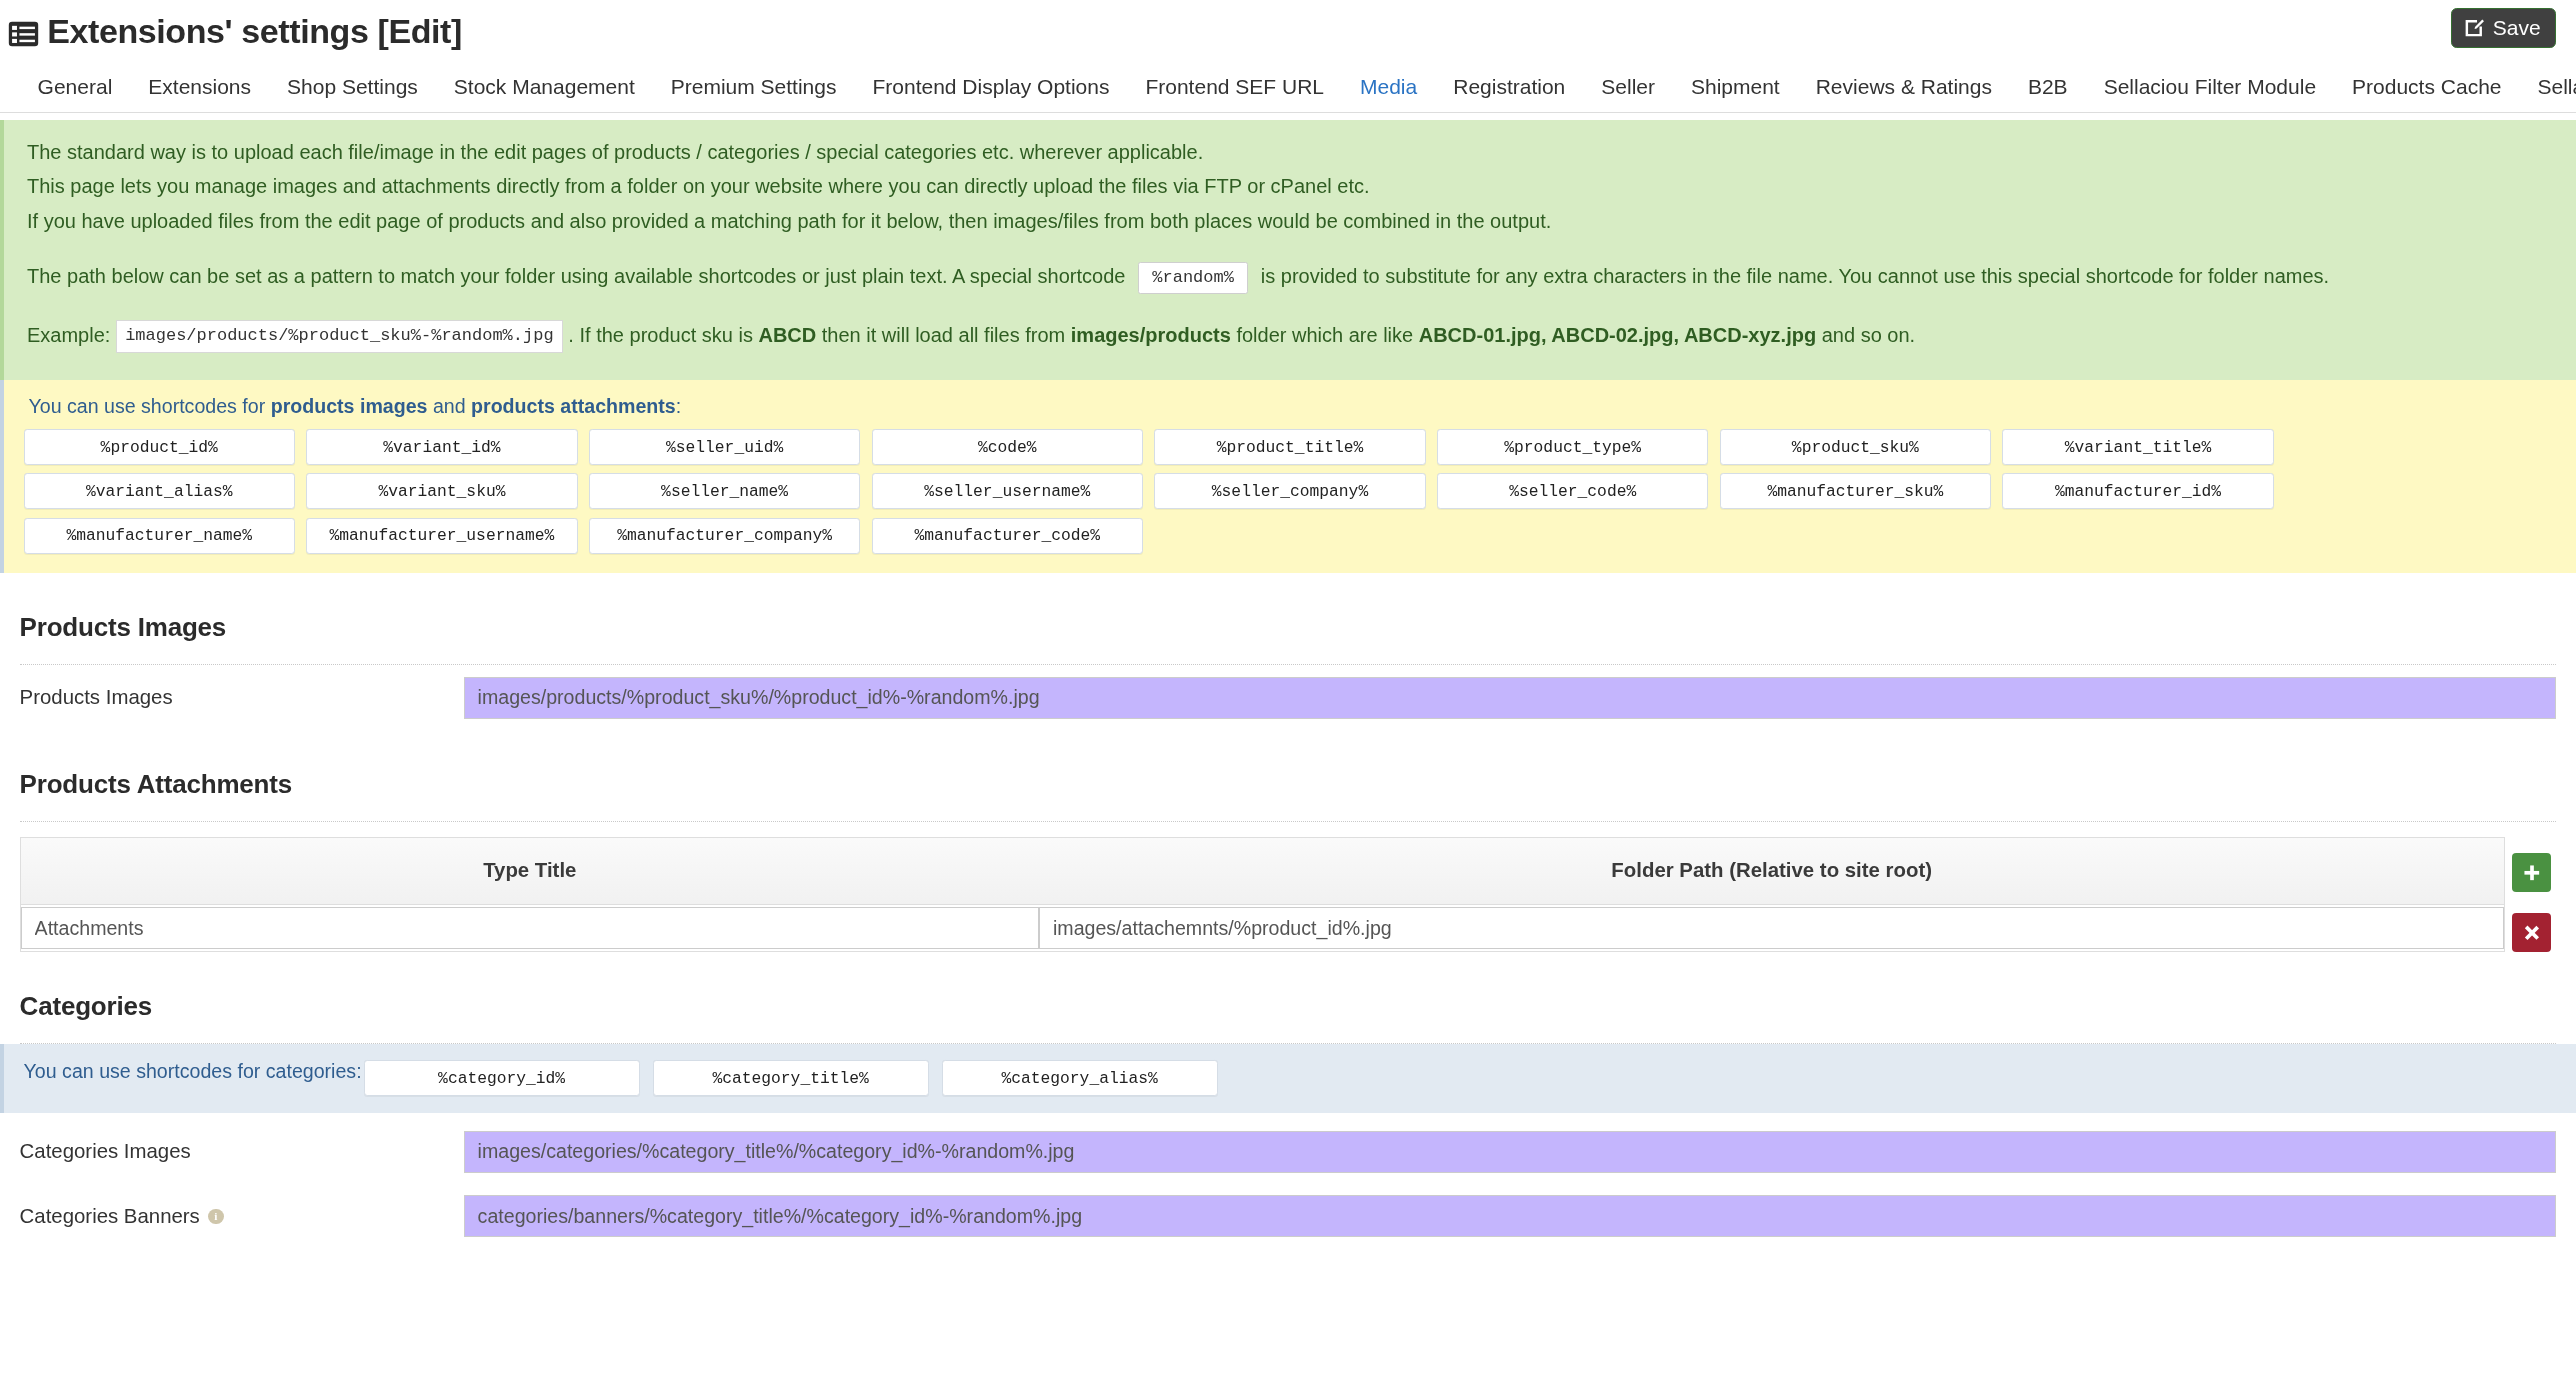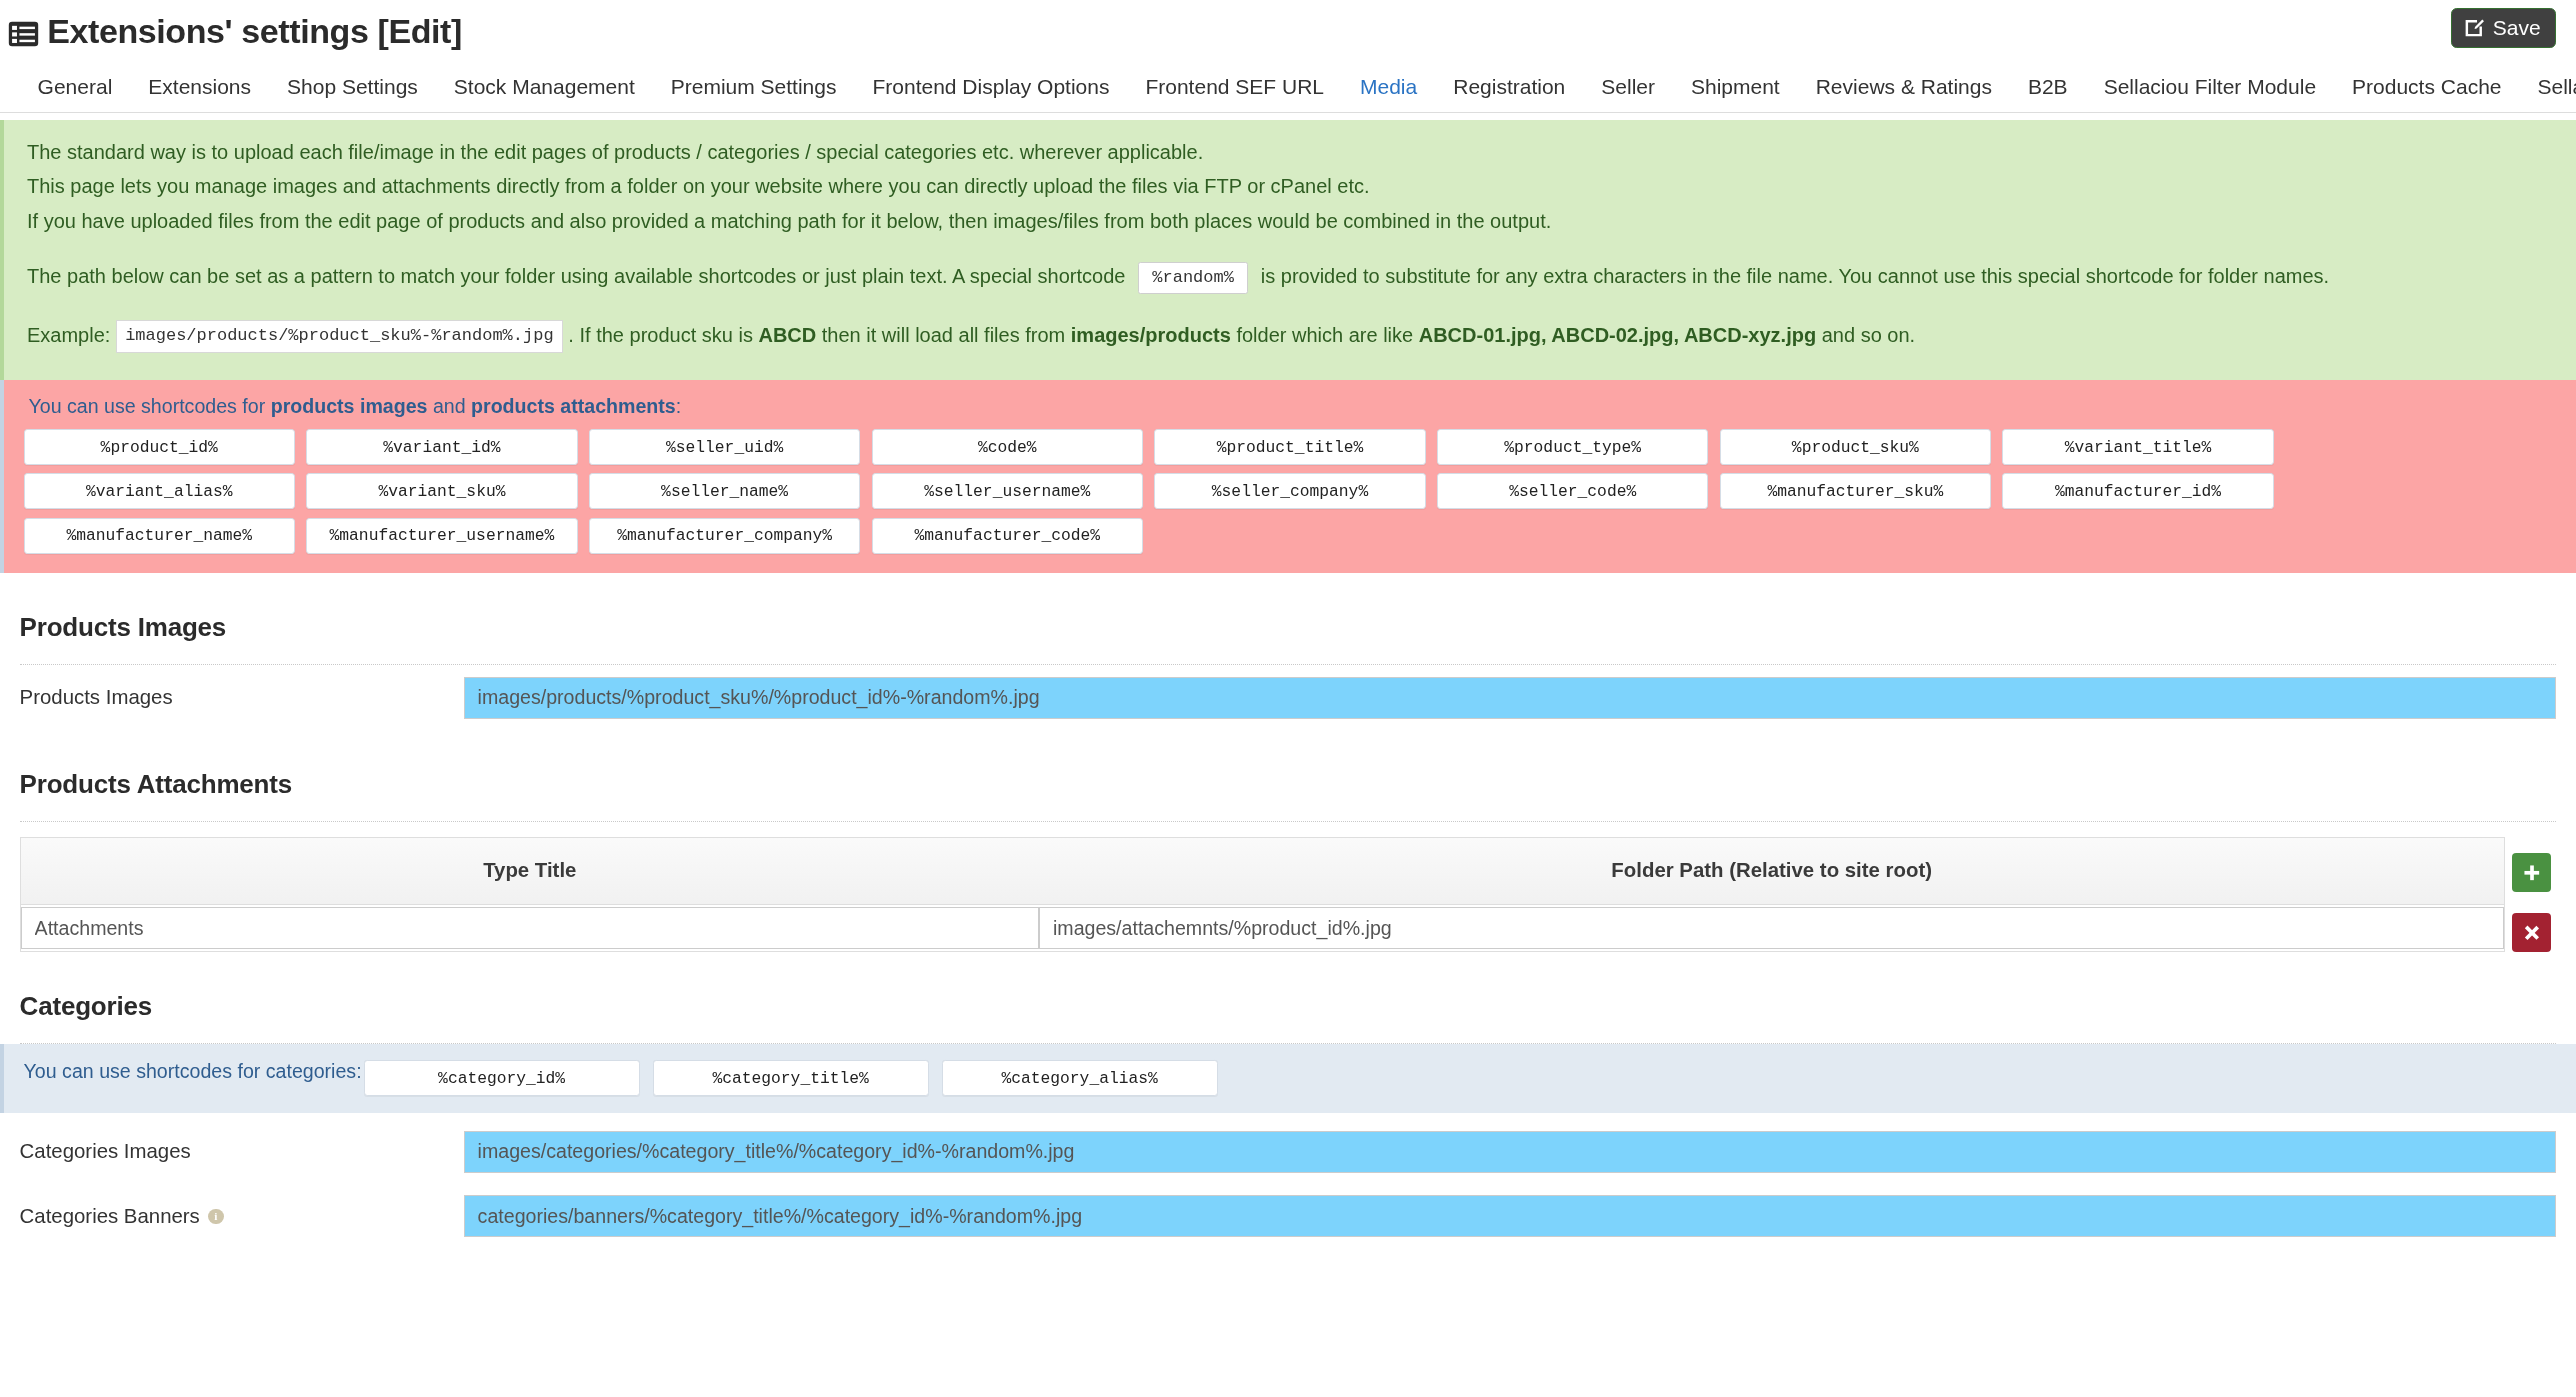--- a/index.html
+++ b/index.html
@@ -114,21 +114,21 @@
     border: 0.8px solid #d8d8d8;
     padding: 3.3px 8.2px;
     font-family: "Liberation Mono", monospace;
     font-size: 17px;
     color: #333333;
     vertical-align: middle;
   }
 
   
   .sc-panel {
-    background: #fca5a5;
+    background: #fef9c3;
     border-left: 4.1px solid #c3d3e3;
     padding: 14.7px 19.6px 19.6px 19.6px;
   }
   .sc-title {
     font-size: 19.6px;
     color: #2f5d8f;
     margin: 0 0 11.4px 4.9px;
   }
   .sc-title b { font-weight: bold; }
   .sc-grid {
@@ -192,21 +192,21 @@
     align-items: center;
     justify-content: center;
     font-family: "Liberation Serif", serif;
     cursor: pointer;
     flex: none;
   }
   .text-input {
     flex: 1;
     height: 42px;
     border: 0.8px solid #cccccc;
-    background: #7dd3fc;
+    background: #c4b5fd;
     font-size: 19.6px;
     color: #555555;
     padding: 0 13px;
     font-family: "Liberation Sans", sans-serif;
     outline: none;
   }
 
   
   .att-wrap { display: flex; align-items: stretch; margin-top: 14.7px; }
   .att-table {

